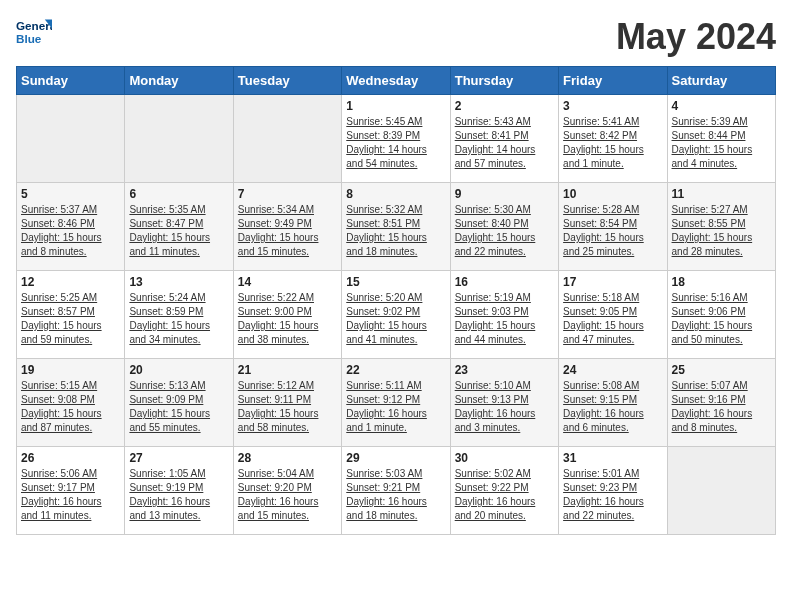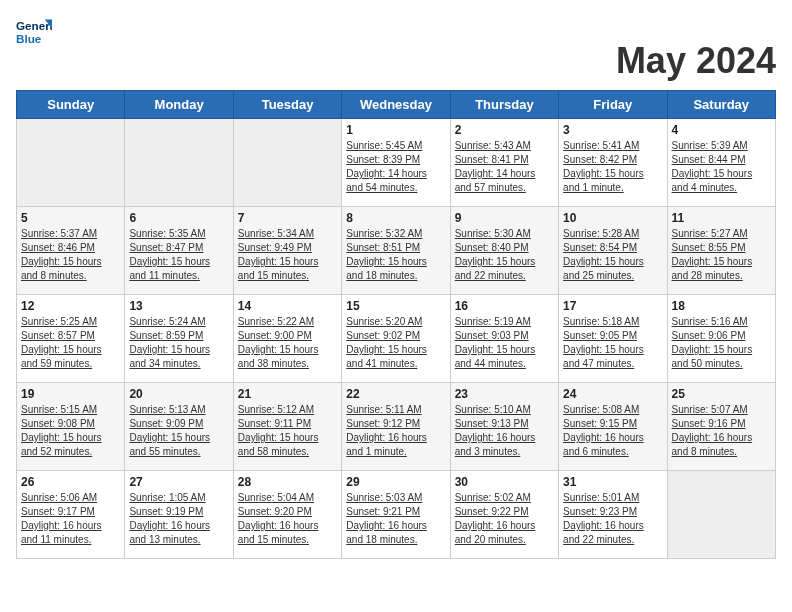--- a/index.html
+++ b/index.html
@@ -20,41 +20,40 @@
       display: flex;
       align-items: center;
       gap: 4px;
     }
     .logo-icon {
       width: 36px;
       height: 36px;
     }
     .title-block {
       text-align: right;
-      margin-top: 24px;
     }
     .main-title {
       font-size: 36px;
       font-weight: bold;
       color: #333;
     }
     .subtitle {
       font-size: 16px;
       color: #555;
     }
     table {
       width: 100%;
       border-collapse: collapse;
       font-size: 11px;
     }
     thead th {
       background-color: #2a6db5;
       color: #fff;
       padding: 6px 4px;
-      text-align: center;
+      text-align: left;
       font-size: 13px;
       font-weight: bold;
       border: 1px solid #1a5a9a;
     }
     td {
       border: 1px solid #ccc;
       vertical-align: top;
       padding: 4px;
       width: 14.28%;
       min-height: 80px;
@@ -188,21 +187,21 @@
           <div class="day-info"><span>Sunrise: 5:18 AM</span><br><span>Sunset: 9:05 PM</span><br><span>Daylight: 15 hours</span><br><span>and 47 minutes.</span></div>
         </td>
         <td>
           <div class="day-number">18</div>
           <div class="day-info"><span>Sunrise: 5:16 AM</span><br><span>Sunset: 9:06 PM</span><br><span>Daylight: 15 hours</span><br><span>and 50 minutes.</span></div>
         </td>
       </tr>
       <tr>
         <td>
           <div class="day-number">19</div>
-          <div class="day-info"><span>Sunrise: 5:15 AM</span><br><span>Sunset: 9:08 PM</span><br><span>Daylight: 15 hours</span><br><span>and 52 minutes.</span></div>
+          <div class="day-info"><span>Sunrise: 5:15 AM</span><br><span>Sunset: 9:08 PM</span><br><span>Daylight: 15 hours</span><br><span>and 87 minutes.</span></div>
         </td>
         <td>
           <div class="day-number">20</div>
           <div class="day-info"><span>Sunrise: 5:13 AM</span><br><span>Sunset: 9:09 PM</span><br><span>Daylight: 15 hours</span><br><span>and 55 minutes.</span></div>
         </td>
         <td>
           <div class="day-number">21</div>
           <div class="day-info"><span>Sunrise: 5:12 AM</span><br><span>Sunset: 9:11 PM</span><br><span>Daylight: 15 hours</span><br><span>and 58 minutes.</span></div>
         </td>
         <td>

